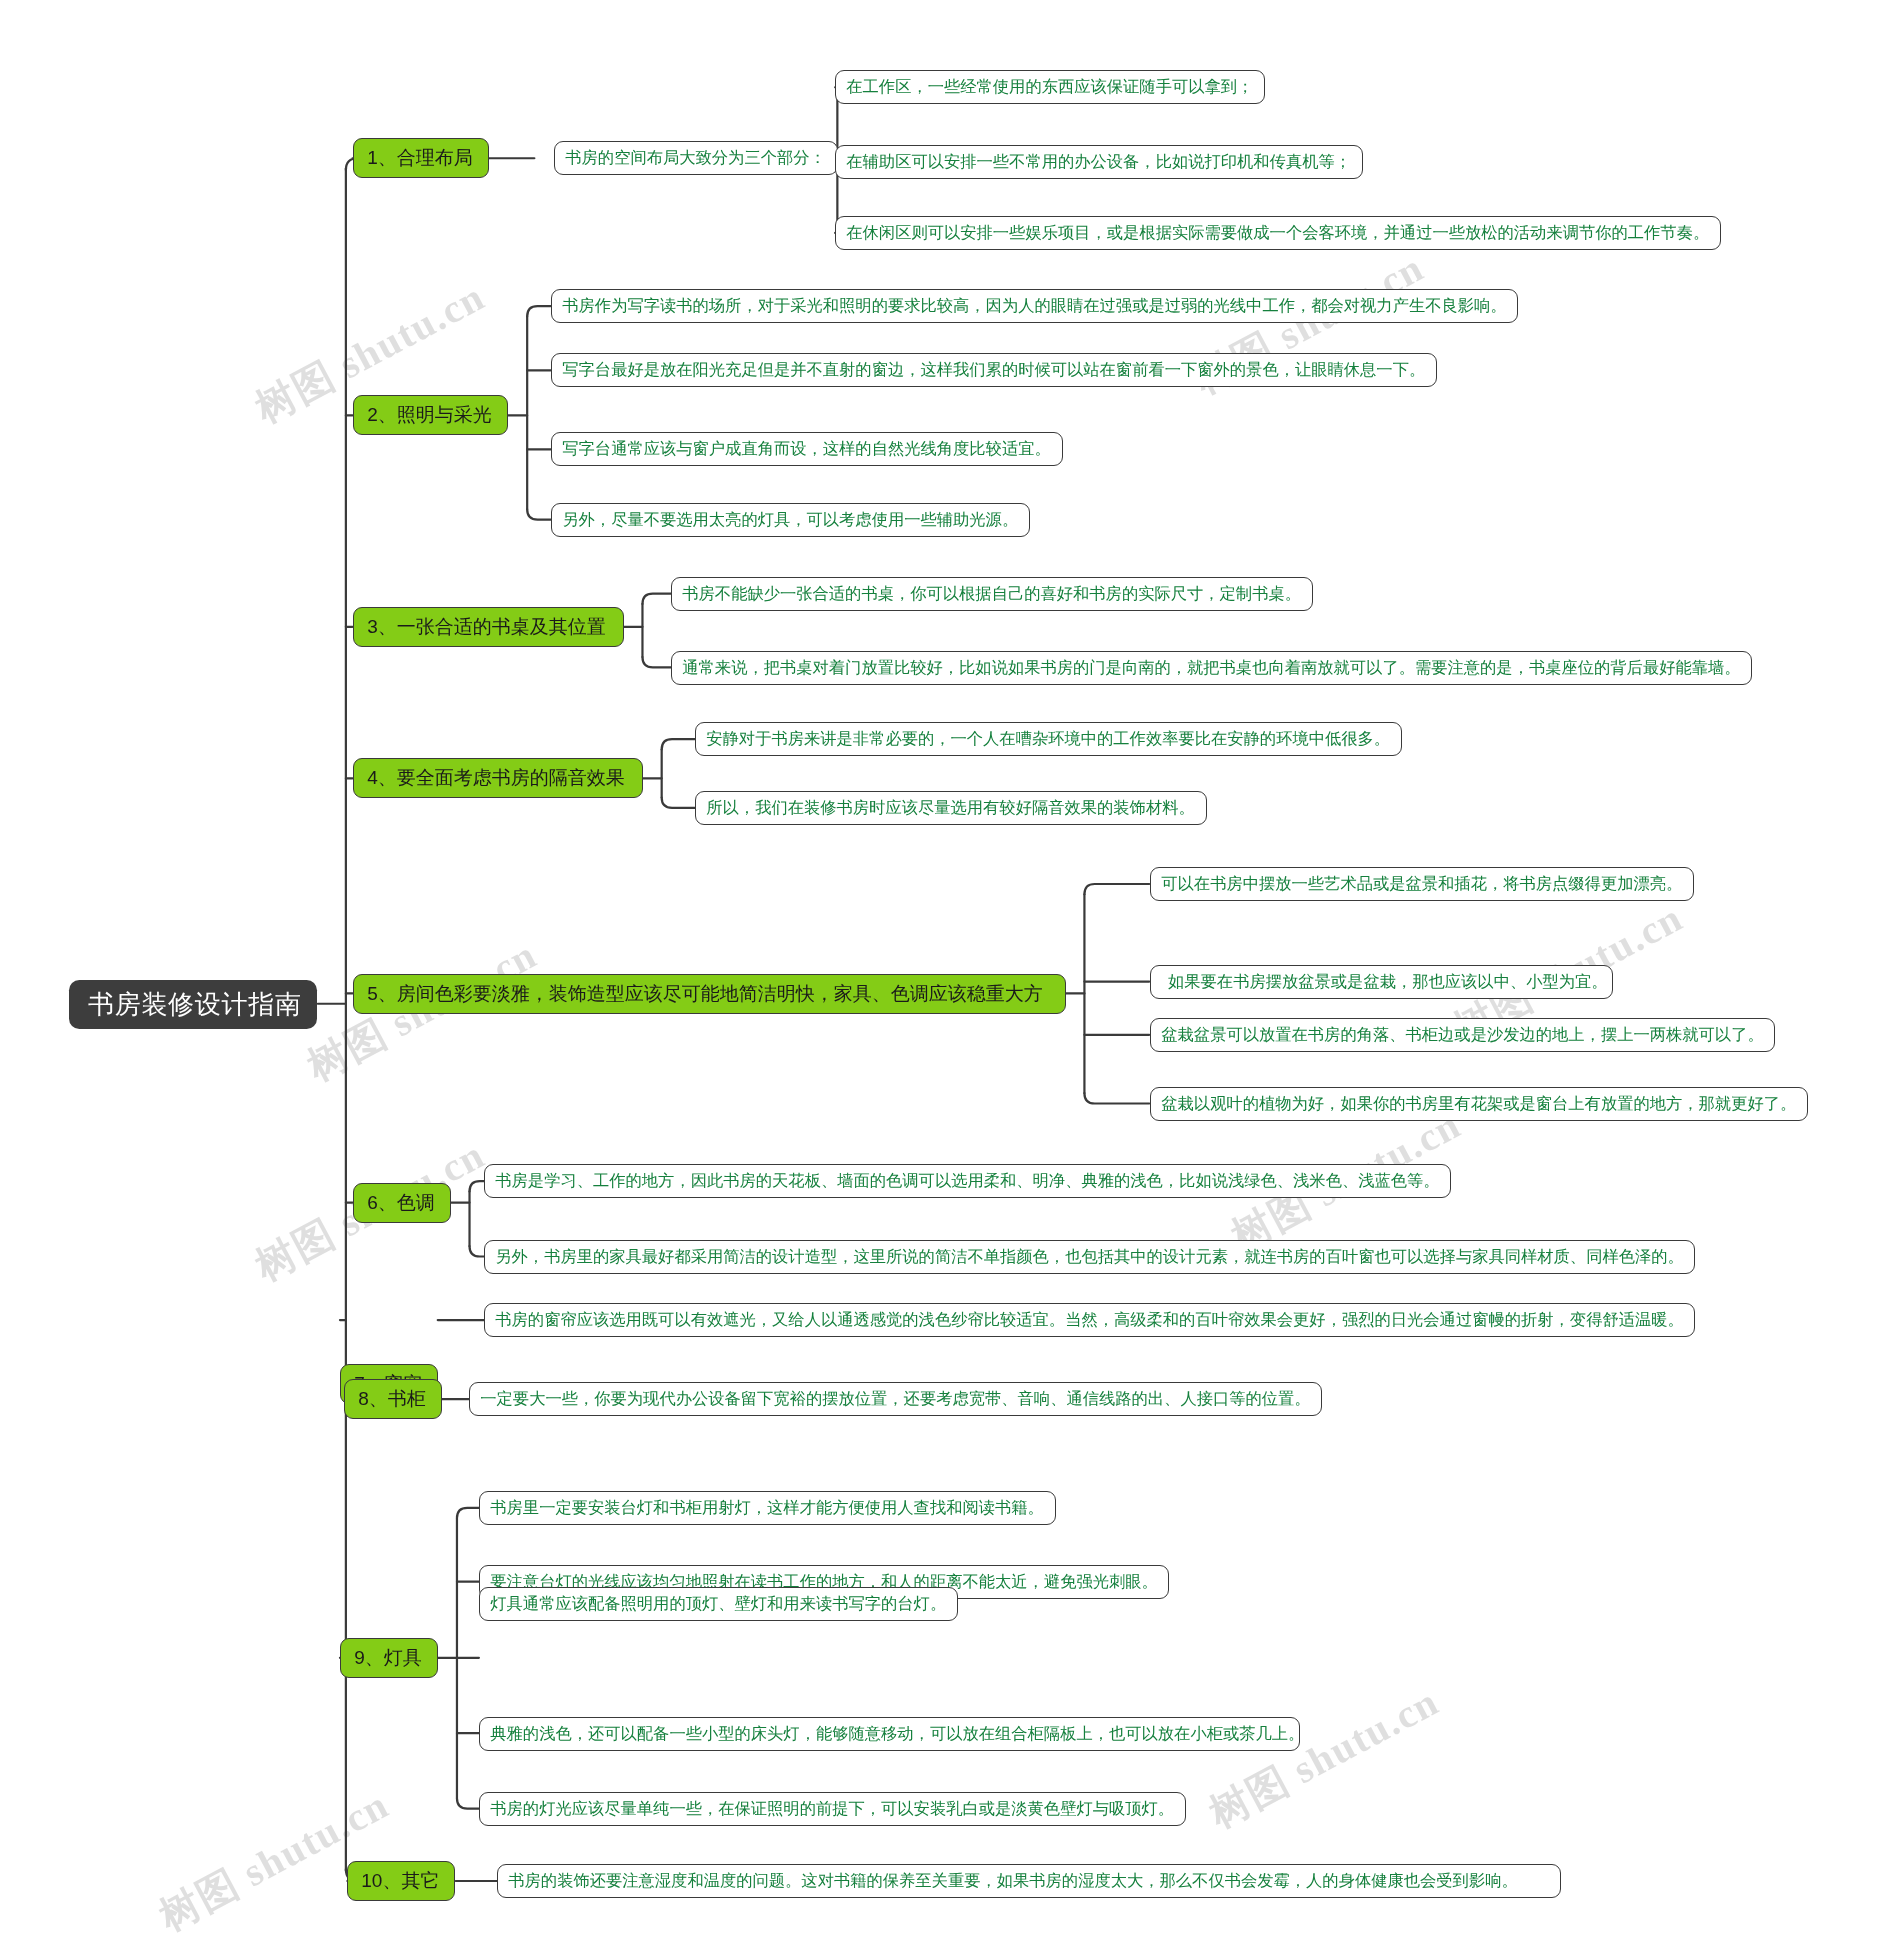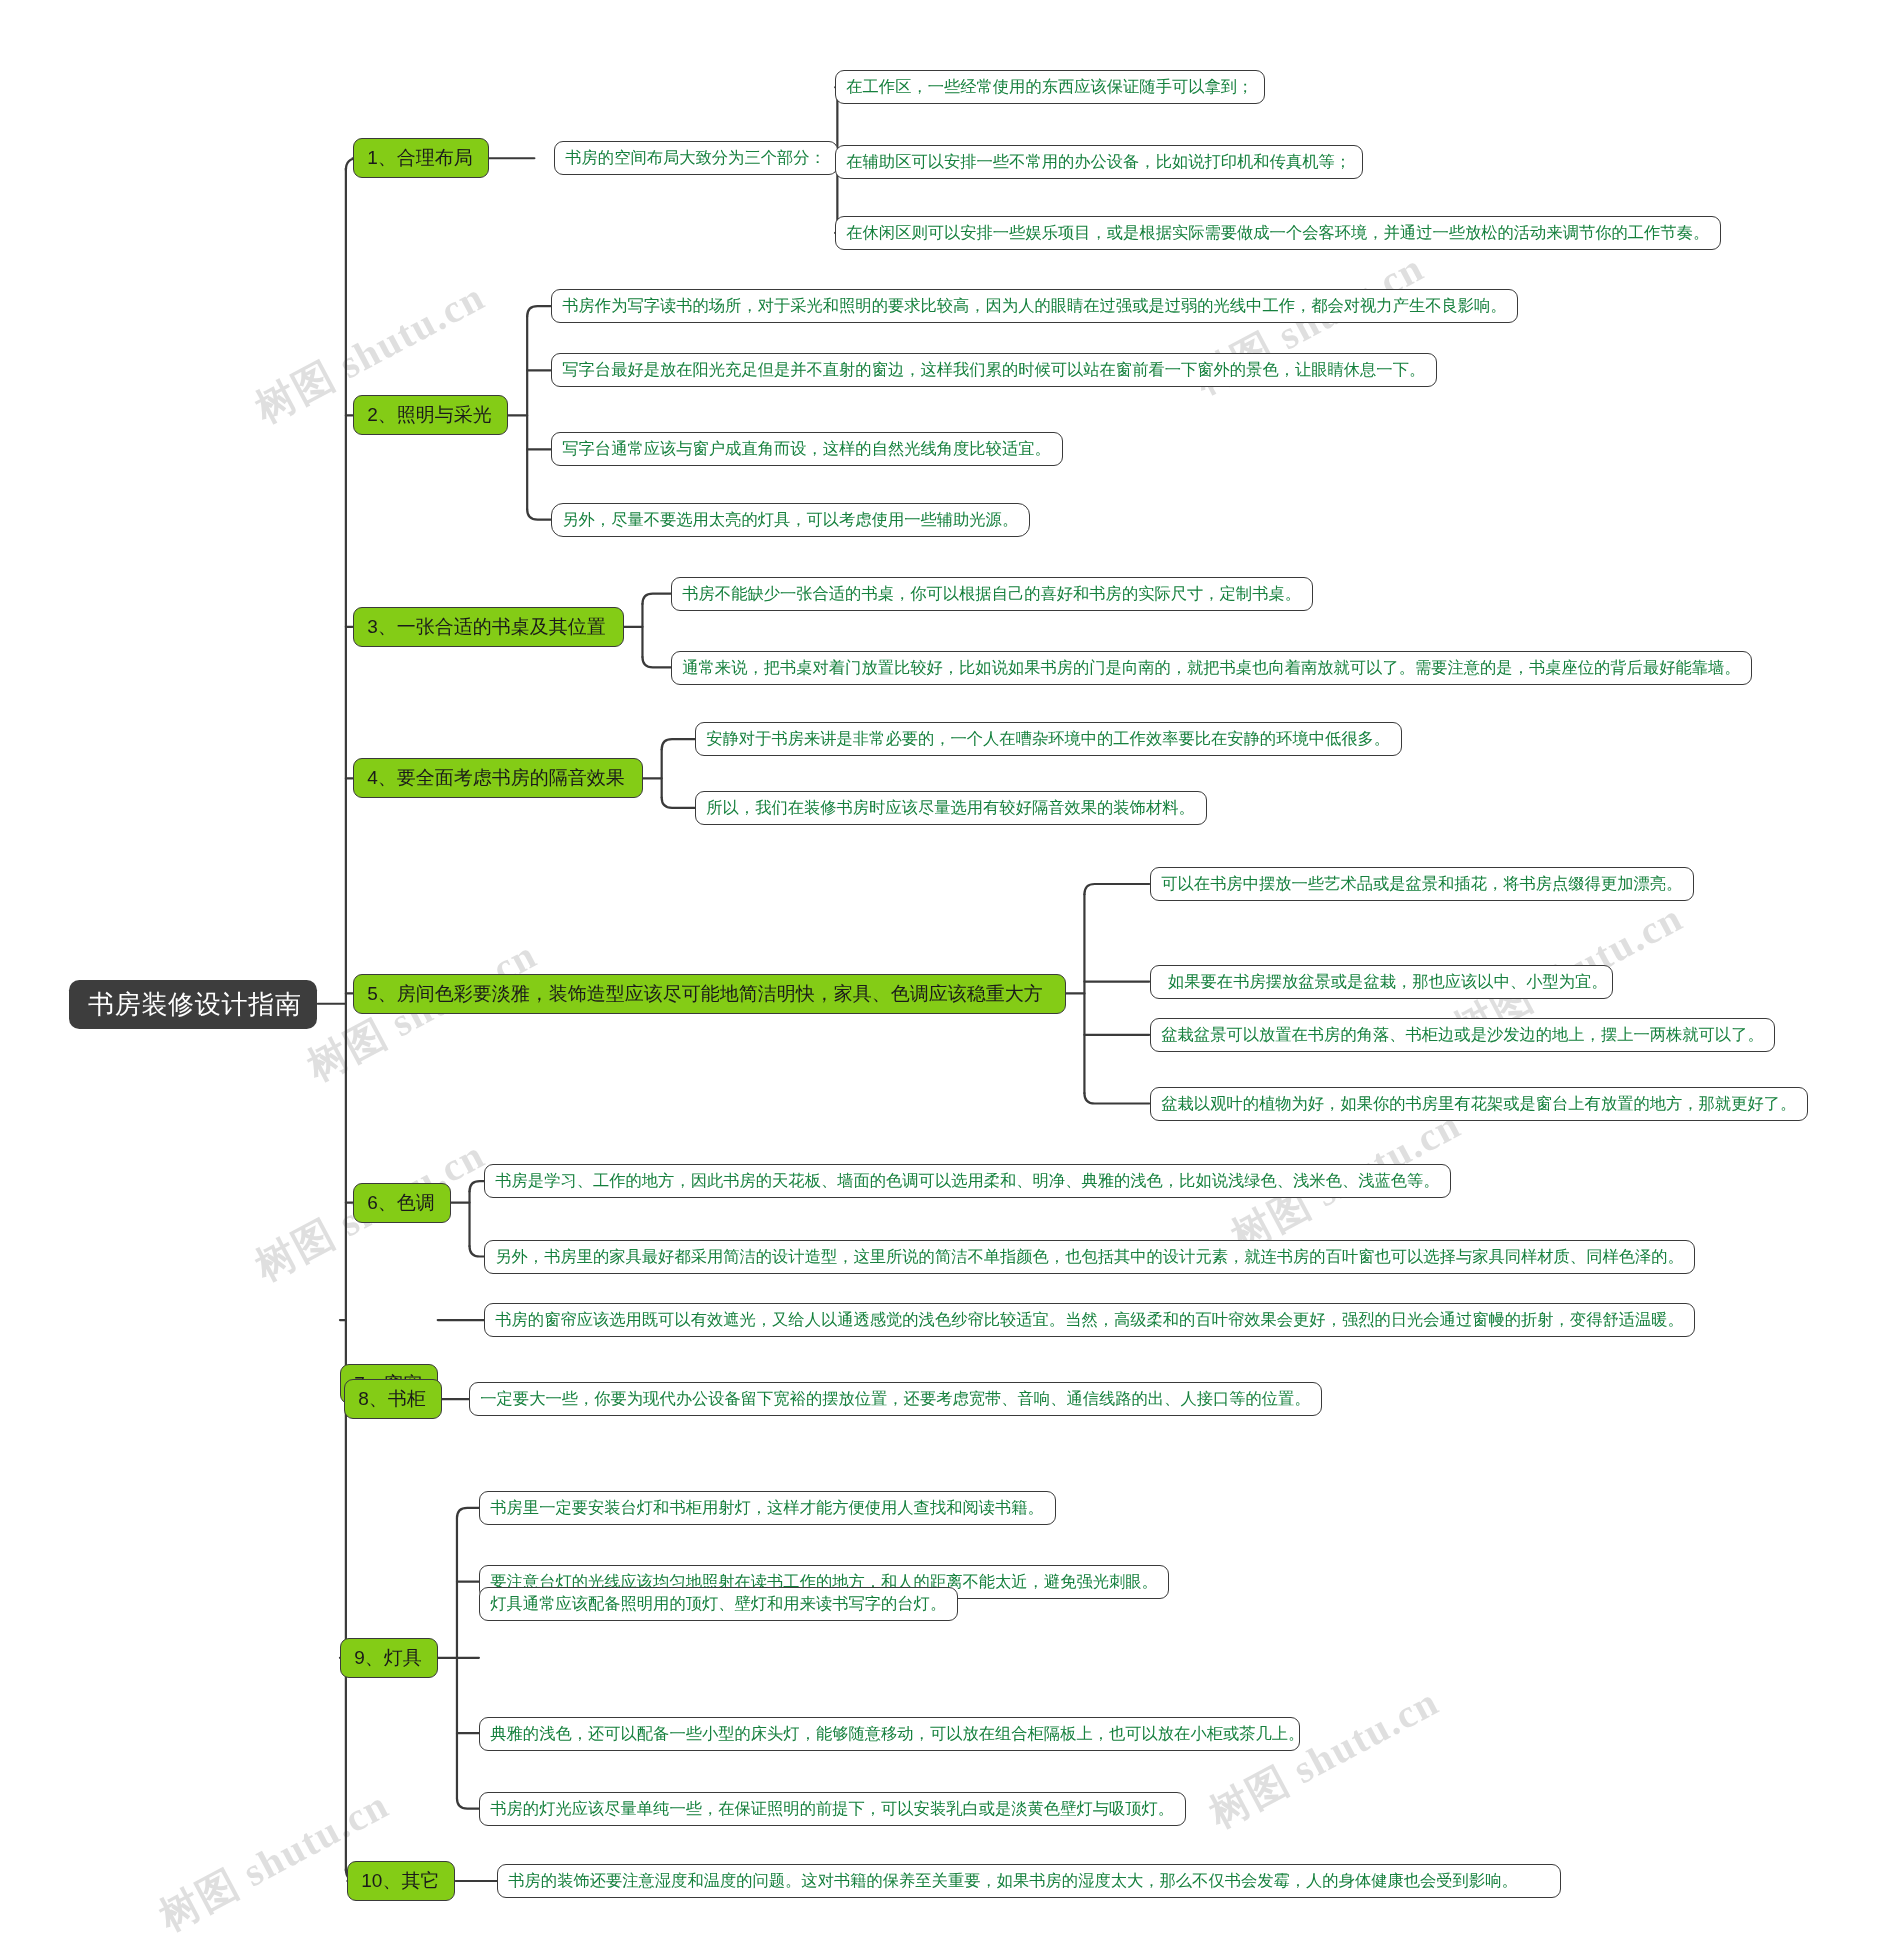--- a/index.html
+++ b/index.html
@@ -159,21 +159,21 @@
   <div id="nodes">
       <div class="node l1-node" style="left: 353px; top: 138px; width: 136px;">1、合理布局</div>
       <div class="node l2-node" style="left: 534px; top: 141px; width: 284px; margin-left: 20px;">书房的空间布局大致分为三个部分：</div>
       <div class="node l3-node" style="left: 835px; top: 70px; width: 430px;">在工作区，一些经常使用的东西应该保证随手可以拿到；</div>
       <div class="node l3-node" style="left: 835px; top: 145px; width: 528px;">在辅助区可以安排一些不常用的办公设备，比如说打印机和传真机等；</div>
       <div class="node l3-node" style="left: 835px; top: 216px; width: 886px;">在休闲区则可以安排一些娱乐项目，或是根据实际需要做成一个会客环境，并通过一些放松的活动来调节你的工作节奏。</div>
       <div class="node l1-node" style="left: 353px; top: 395px; width: 155px;">2、照明与采光</div>
       <div class="node l2-node" style="left: 551px; top: 289px; width: 967px;">书房作为写字读书的场所，对于采光和照明的要求比较高，因为人的眼睛在过强或是过弱的光线中工作，都会对视力产生不良影响。</div>
       <div class="node l2-node" style="left: 551px; top: 353px; width: 886px;">写字台最好是放在阳光充足但是并不直射的窗边，这样我们累的时候可以站在窗前看一下窗外的景色，让眼睛休息一下。</div>
       <div class="node l2-node" style="left: 551px; top: 432px; width: 512px;">写字台通常应该与窗户成直角而设，这样的自然光线角度比较适宜。</div>
-      <div class="node l2-node" style="left: 551px; top: 503px; width: 479px; border-radius: 12px;">另外，尽量不要选用太亮的灯具，可以考虑使用一些辅助光源。</div>
+      <div class="node l2-node" style="left: 551px; top: 503px; width: 479px;">另外，尽量不要选用太亮的灯具，可以考虑使用一些辅助光源。</div>
       <div class="node l1-node" style="left: 353px; top: 607px; width: 271px;">3、一张合适的书桌及其位置</div>
       <div class="node l2-node" style="left: 671px; top: 577px; width: 642px;">书房不能缺少一张合适的书桌，你可以根据自己的喜好和书房的实际尺寸，定制书桌。</div>
       <div class="node l2-node" style="left: 671px; top: 651px; width: 1081px;">通常来说，把书桌对着门放置比较好，比如说如果书房的门是向南的，就把书桌也向着南放就可以了。需要注意的是，书桌座位的背后最好能靠墙。</div>
       <div class="node l1-node" style="left: 353px; top: 758px; width: 290px;">4、要全面考虑书房的隔音效果</div>
       <div class="node l2-node" style="left: 695px; top: 722px; width: 707px;">安静对于书房来讲是非常必要的，一个人在嘈杂环境中的工作效率要比在安静的环境中低很多。</div>
       <div class="node l2-node" style="left: 695px; top: 791px; width: 512px;">所以，我们在装修书房时应该尽量选用有较好隔音效果的装饰材料。</div>
       <div class="node l1-node" style="left: 353px; top: 974px; width: 713px;">5、房间色彩要淡雅，装饰造型应该尽可能地简洁明快，家具、色调应该稳重大方</div>
       <div class="node l2-node" style="left: 1150px; top: 867px; width: 544px;">可以在书房中摆放一些艺术品或是盆景和插花，将书房点缀得更加漂亮。</div>
       <div class="node l2-node" style="left: 1150px; top: 965px; width: 463px; padding-left: 17px;">如果要在书房摆放盆景或是盆栽，那也应该以中、小型为宜。</div>
       <div class="node l2-node" style="left: 1150px; top: 1018px; width: 625px;">盆栽盆景可以放置在书房的角落、书柜边或是沙发边的地上，摆上一两株就可以了。</div>

